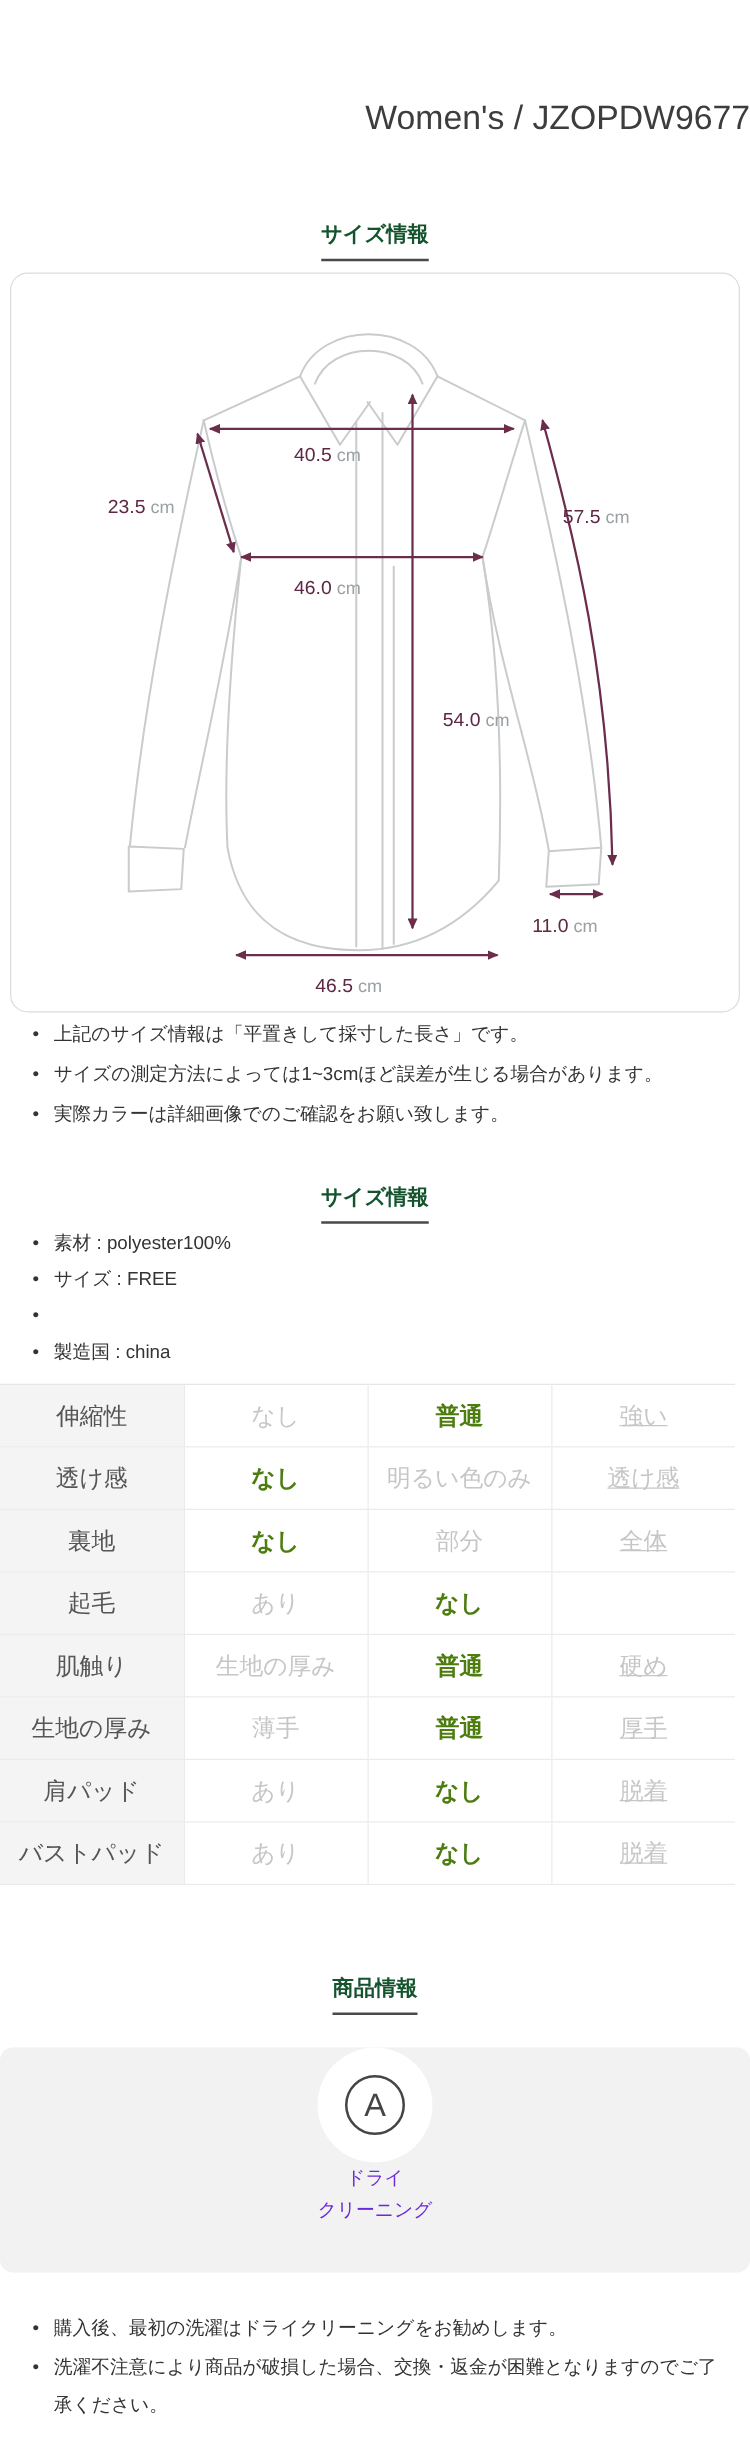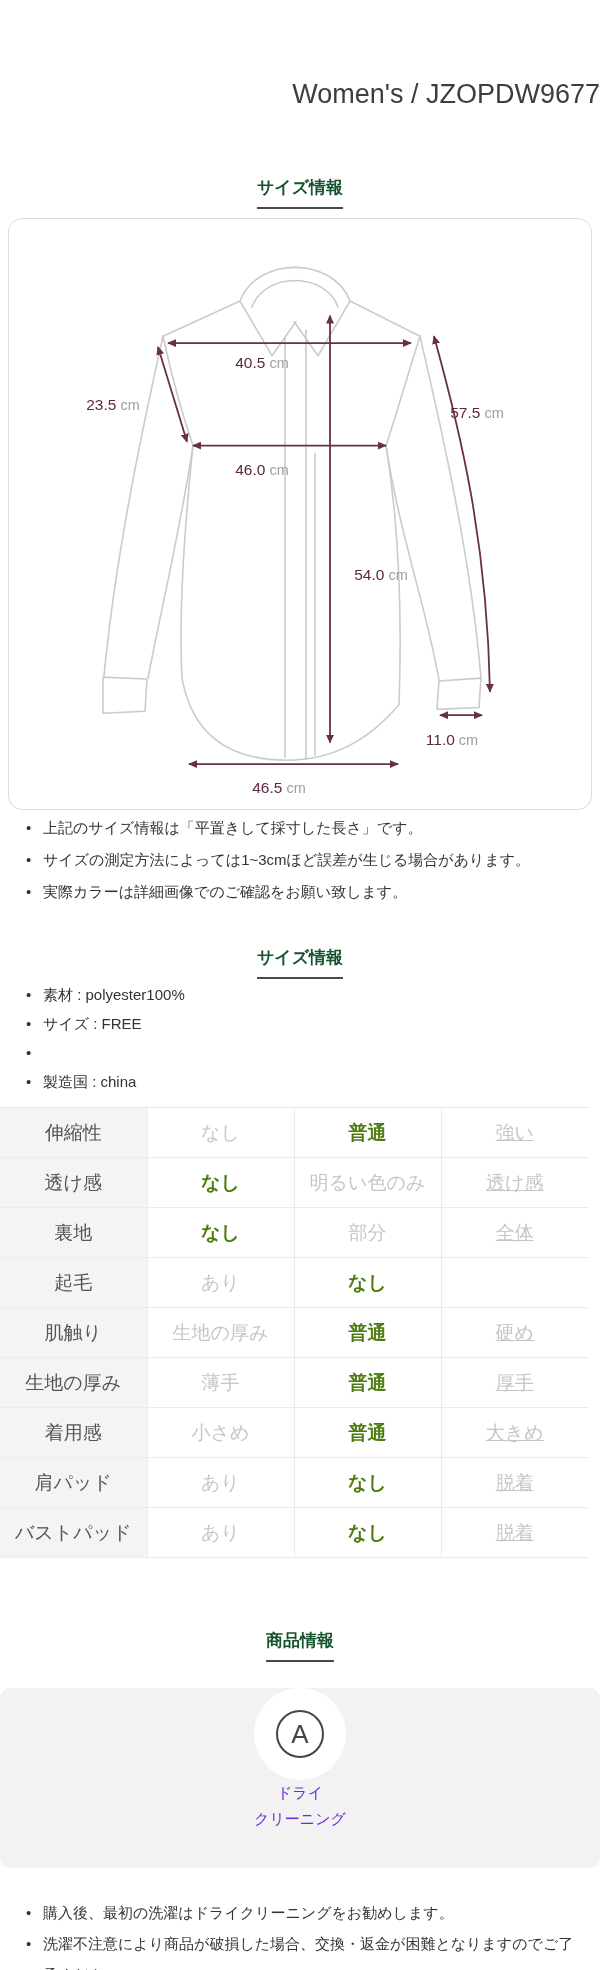--- a/index.html
+++ b/index.html
@@ -178,26 +178,20 @@
           <td class="opt selected">普通</td>
           <td class="opt">硬め</td>
         </tr>
         <tr>
           <td>生地の厚み</td>
           <td class="opt">薄手</td>
           <td class="opt selected">普通</td>
           <td class="opt">厚手</td>
         </tr>
         <tr>
-          <td>着用感</td>
-          <td class="opt">小さめ</td>
-          <td class="opt selected">普通</td>
-          <td class="opt">大きめ</td>
-        </tr>
-        <tr>
           <td>肩パッド</td>
           <td class="opt">あり</td>
           <td class="opt selected">なし</td>
           <td class="opt">脱着</td>
         </tr>
         <tr>
           <td>バストパッド</td>
           <td class="opt">あり</td>
           <td class="opt selected">なし</td>
           <td class="opt">脱着</td>

